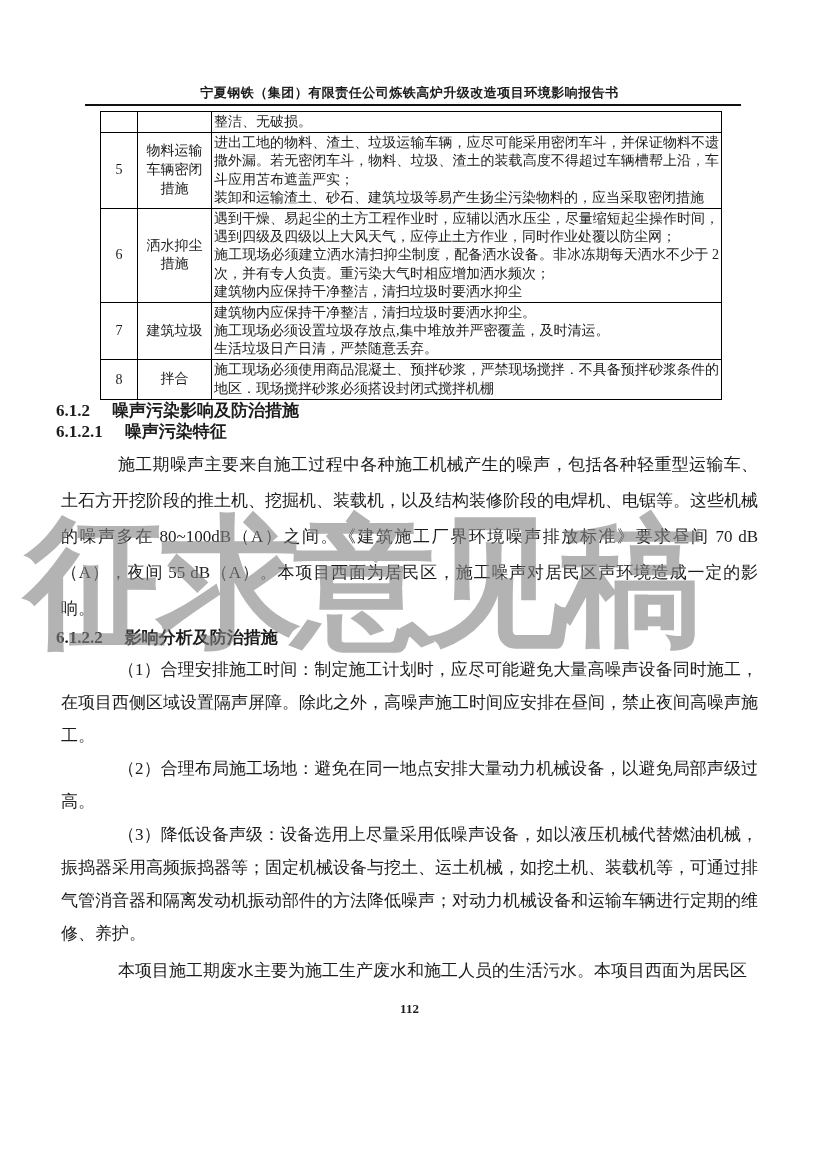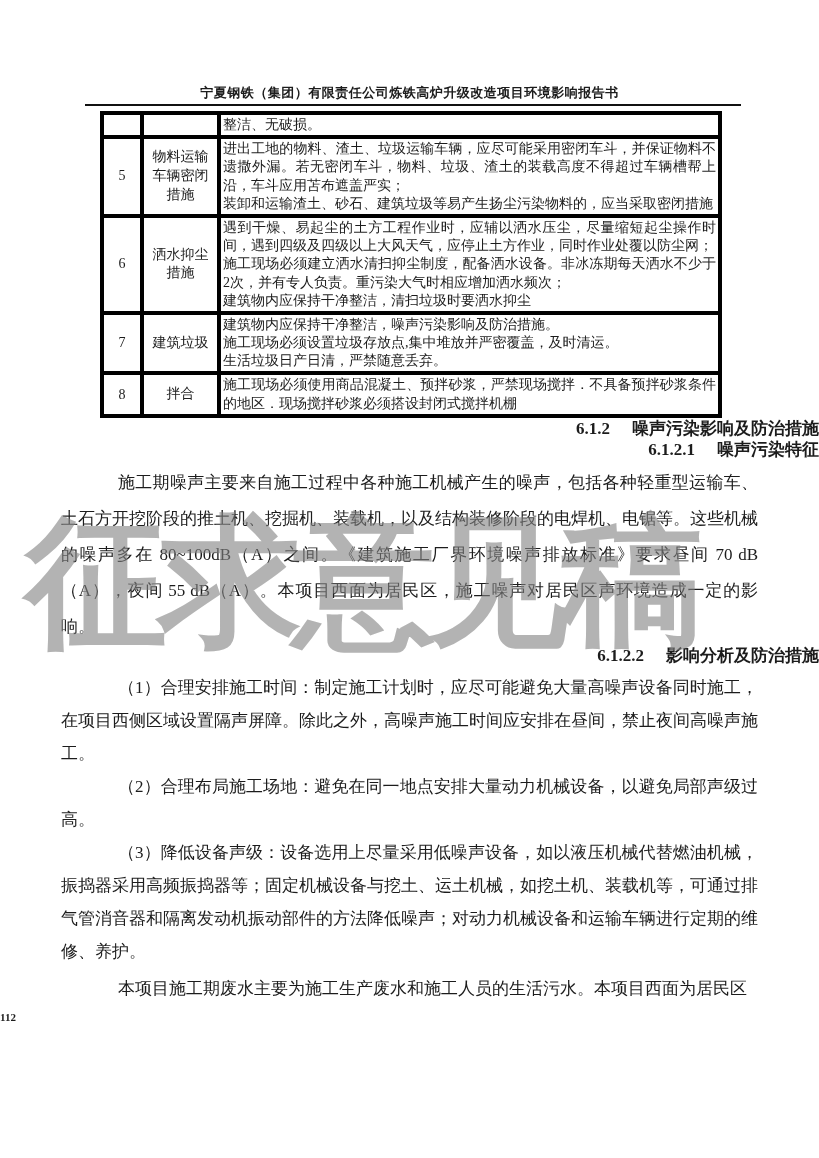--- a/index.html
+++ b/index.html
@@ -28,56 +28,55 @@
   }
   table.measures{
     margin:5px 0 0 100px;
     width:622px;
     border-collapse:collapse;
     table-layout:fixed;
     font-size:14px;
     line-height:1.3;
   }
   table.measures td{
-    border:4px solid #000000;
+    border:1px solid #000000;
     padding:1px 2px;
     vertical-align:middle;
   }
   td.c-num{width:32px;text-align:center;}
   td.c-label{width:69px;text-align:center;line-height:1.35;}
   td.c-content{text-align:left;}
   td.c-content .cell-line{text-align:justify;}
   h2.sec{
     margin:0;
     padding-left:56px;
     font-size:17px;
     font-weight:bold;
     line-height:21px;
-    text-align:right;
   }
   h2.sec .sec-num{margin-right:22px;}
   .m612{margin-top:16px;}
   .m6121{margin-top:9px;}
   .m6122{margin-top:2px;}
   .m613{margin-top:4px;}
   p.body{
     margin:0 61px;
     padding:0;
     text-indent:57px;
     font-size:17px;
     text-align:justify;
   }
   p.p1{margin-top:5px;line-height:36px;}
   p.tight{line-height:33px;}
   p.p2{margin-top:5px;}
   p.p6{margin-top:4px;}
   .page-number{
-    margin-top:6px;
-    text-align:left;
-    font-size:11px;
+    margin-top:14px;
+    text-align:center;
+    font-size:13px;
     font-weight:bold;
   }
   .watermark{
     position:absolute;
     left:25px;
     top:512px;
     z-index:5;
     font-size:142px;
     font-weight:900;
     letter-spacing:-8px;
@@ -121,21 +120,21 @@
         <td class="c-content">
           <div class="cell-line">遇到干燥、易起尘的土方工程作业时，应辅以洒水压尘，尽量缩短起尘操作时间，遇到四级及四级以上大风天气，应停止土方作业，同时作业处覆以防尘网；</div>
           <div class="cell-line">施工现场必须建立洒水清扫抑尘制度，配备洒水设备。非冰冻期每天洒水不少于 2次，并有专人负责。重污染大气时相应增加洒水频次；</div>
           <div class="cell-line">建筑物内应保持干净整洁，清扫垃圾时要洒水抑尘</div>
         </td>
       </tr>
       <tr>
         <td class="c-num">7</td>
         <td class="c-label">建筑垃圾</td>
         <td class="c-content">
-          <div class="cell-line">建筑物内应保持干净整洁，噪声污染影响及防治措施。</div>
+          <div class="cell-line">建筑物内应保持干净整洁，清扫垃圾时要洒水抑尘。</div>
           <div class="cell-line">施工现场必须设置垃圾存放点,集中堆放并严密覆盖，及时清运。</div>
           <div class="cell-line">生活垃圾日产日清，严禁随意丢弃。</div>
         </td>
       </tr>
       <tr>
         <td class="c-num">8</td>
         <td class="c-label">拌合</td>
         <td class="c-content">
           <div class="cell-line">施工现场必须使用商品混凝土、预拌砂浆，严禁现场搅拌．不具备预拌砂浆条件的地区．现场搅拌砂浆必须搭设封闭式搅拌机棚</div>
         </td>

